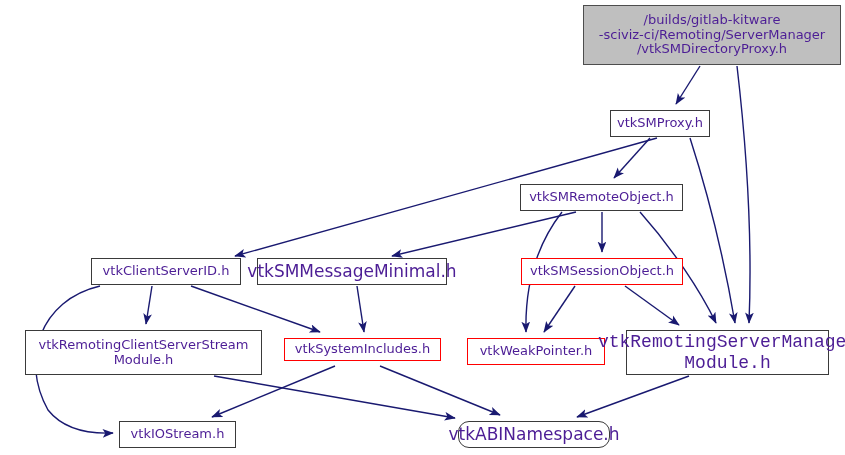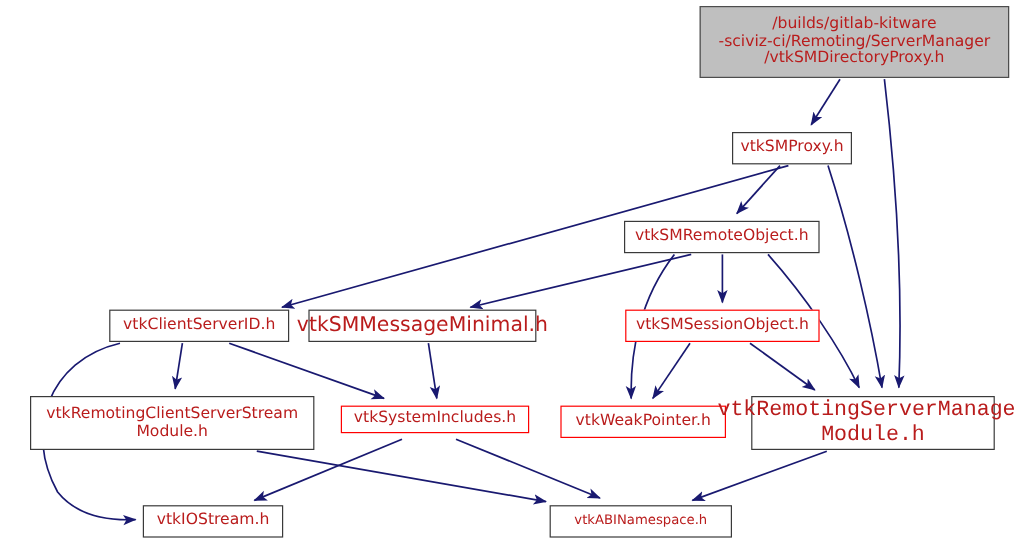--- a/index.html
+++ b/index.html
@@ -4,21 +4,21 @@
 <style>
   html,body{margin:0;padding:0;background:#ffffff;}
   body{width:845px;height:455px;overflow:hidden;
        font-family:"DejaVu Sans","Liberation Sans",sans-serif;}
   #graph{position:relative;width:845px;height:455px;}
   #edges{position:absolute;left:0;top:0;width:845px;height:455px;}
   .node{position:absolute;box-sizing:border-box;
         display:flex;align-items:center;justify-content:center;
         text-align:center;line-height:1.12;
         background:#ffffff;border:1px solid #3a3a3a;
-        color:#b91c1c;white-space:pre-line;z-index:3;}
+        color:#4c1d95;white-space:pre-line;z-index:3;}
   .node.root{background:#bfbfbf;border:1px solid #4d4d4d;}
   .node.red{border:1px solid #ff0000;}
   .n-lbl{display:block;padding:0 4px;}
 </style>
 </head>
 <body>
 
 <div id="graph">
 
   <svg id="edges" viewBox="0 0 845 455" xmlns="http://www.w3.org/2000/svg">
@@ -59,16 +59,16 @@
       <div class="node" style="left: 79px; top: 258px; width: 150px; height: 27px; font-size: 13px; margin-left: 12px;"><span class="n-lbl">vtkClientServerID.h</span></div>
       <div class="node" style="left: 257px; top: 258px; width: 190px; height: 27px; font-size: 17px;"><span class="n-lbl">vtkSMMessageMinimal.h</span></div>
       <div class="node red" style="left: 521px; top: 258px; width: 162px; height: 27px; font-size: 13px;"><span class="n-lbl">vtkSMSessionObject.h</span></div>
       <div class="node" style="left: 25px; top: 330px; width: 237px; height: 45px; font-size: 13px;"><span class="n-lbl">vtkRemotingClientServerStream
 Module.h</span></div>
       <div class="node red" style="left: 284px; top: 338px; width: 157px; height: 23px; font-size: 13px;"><span class="n-lbl">vtkSystemIncludes.h</span></div>
       <div class="node red" style="left: 467px; top: 338px; width: 138px; height: 27px; font-size: 13px;"><span class="n-lbl">vtkWeakPointer.h</span></div>
       <div class="node" style="left: 626px; top: 330px; width: 203px; height: 45px; font-size: 18px; font-family: Liberation Mono, monospace;"><span class="n-lbl">vtkRemotingServerManager
 Module.h</span></div>
       <div class="node" style="left: 119px; top: 421px; width: 117px; height: 27px; font-size: 13px;"><span class="n-lbl">vtkIOStream.h</span></div>
-      <div class="node" style="left: 458px; top: 421px; width: 152px; height: 27px; font-size: 11px;"><span class="n-lbl">vtkABINamespace.h</span></div>
+      <div class="node" style="left: 458px; top: 421px; width: 152px; height: 27px; font-size: 17px; border-radius: 11px;"><span class="n-lbl">vtkABINamespace.h</span></div>
     </div>
 
 </div>
 
 </body></html>

